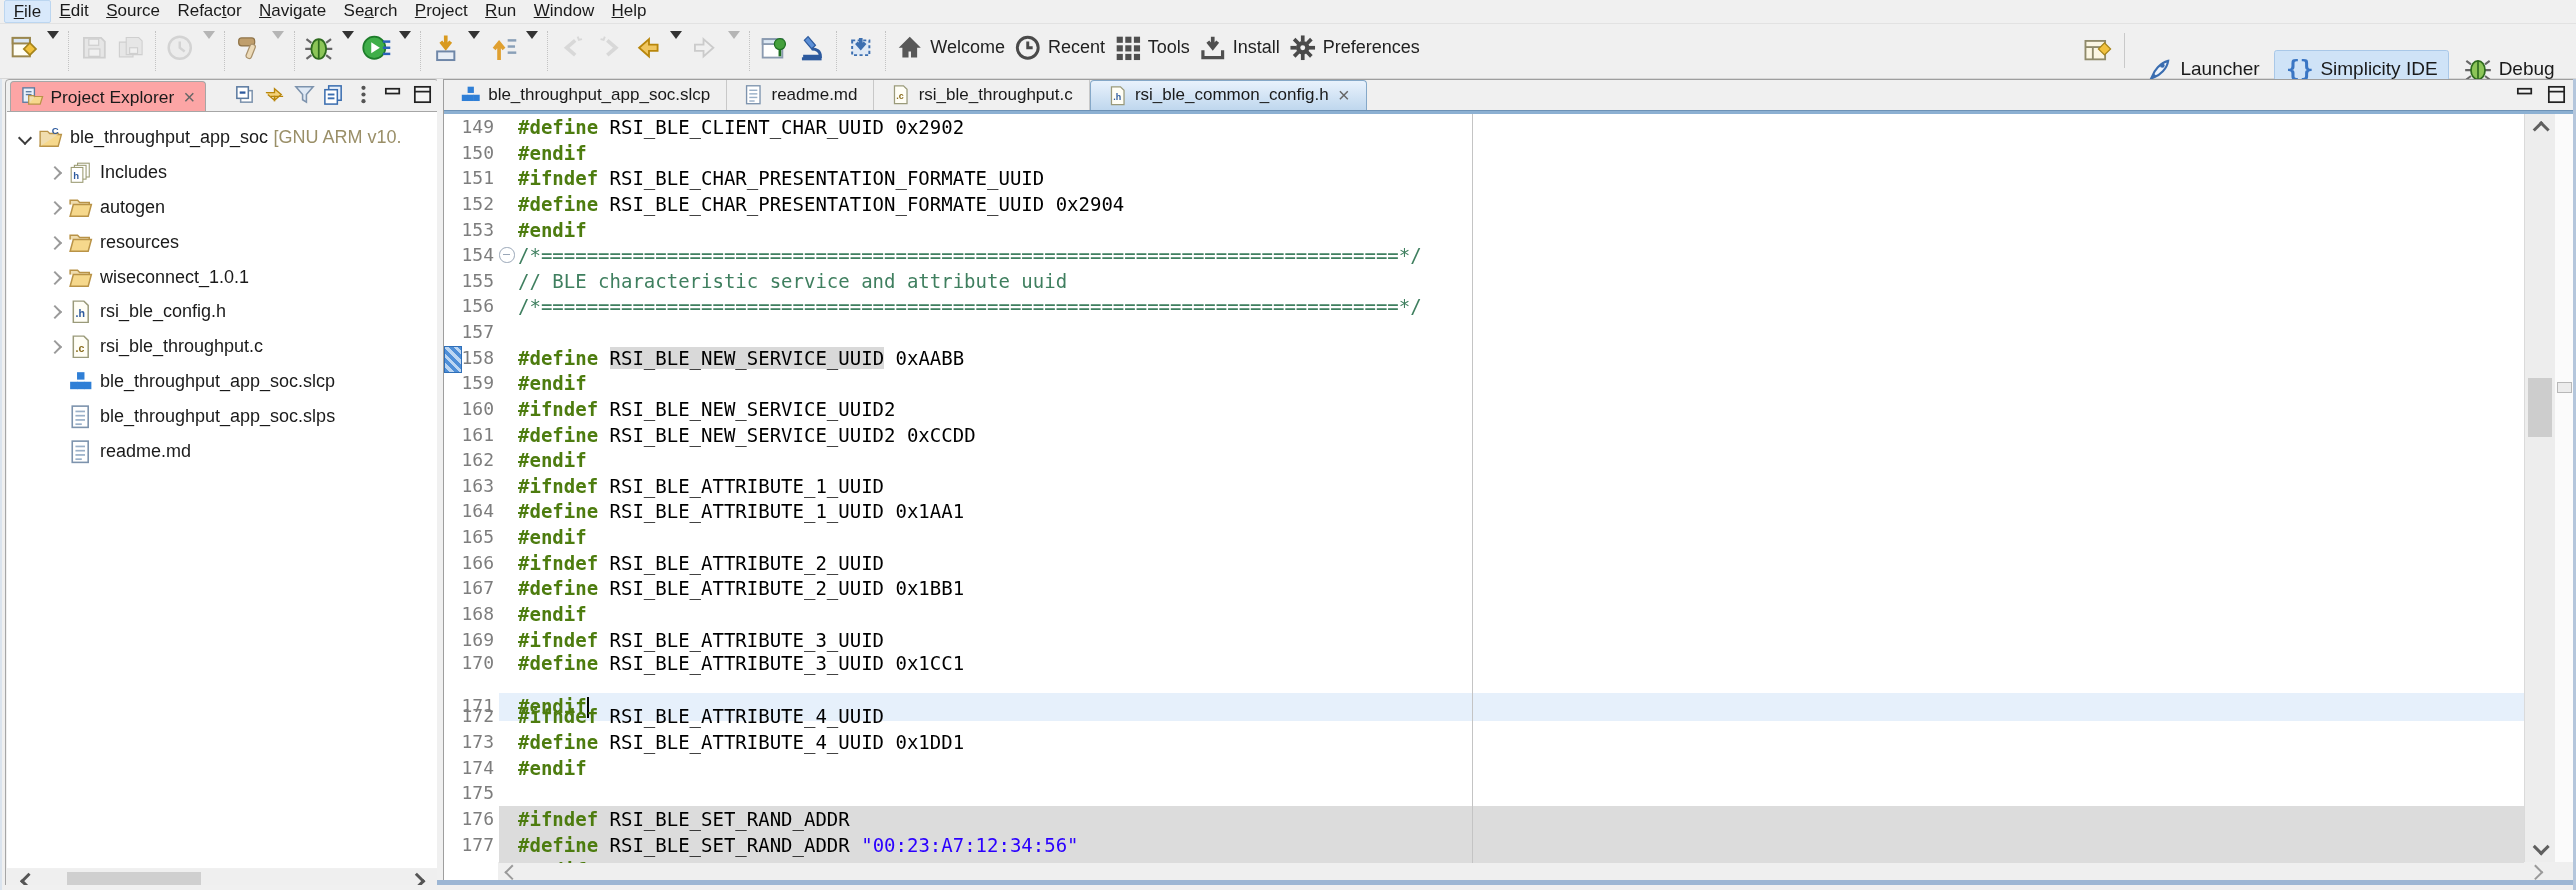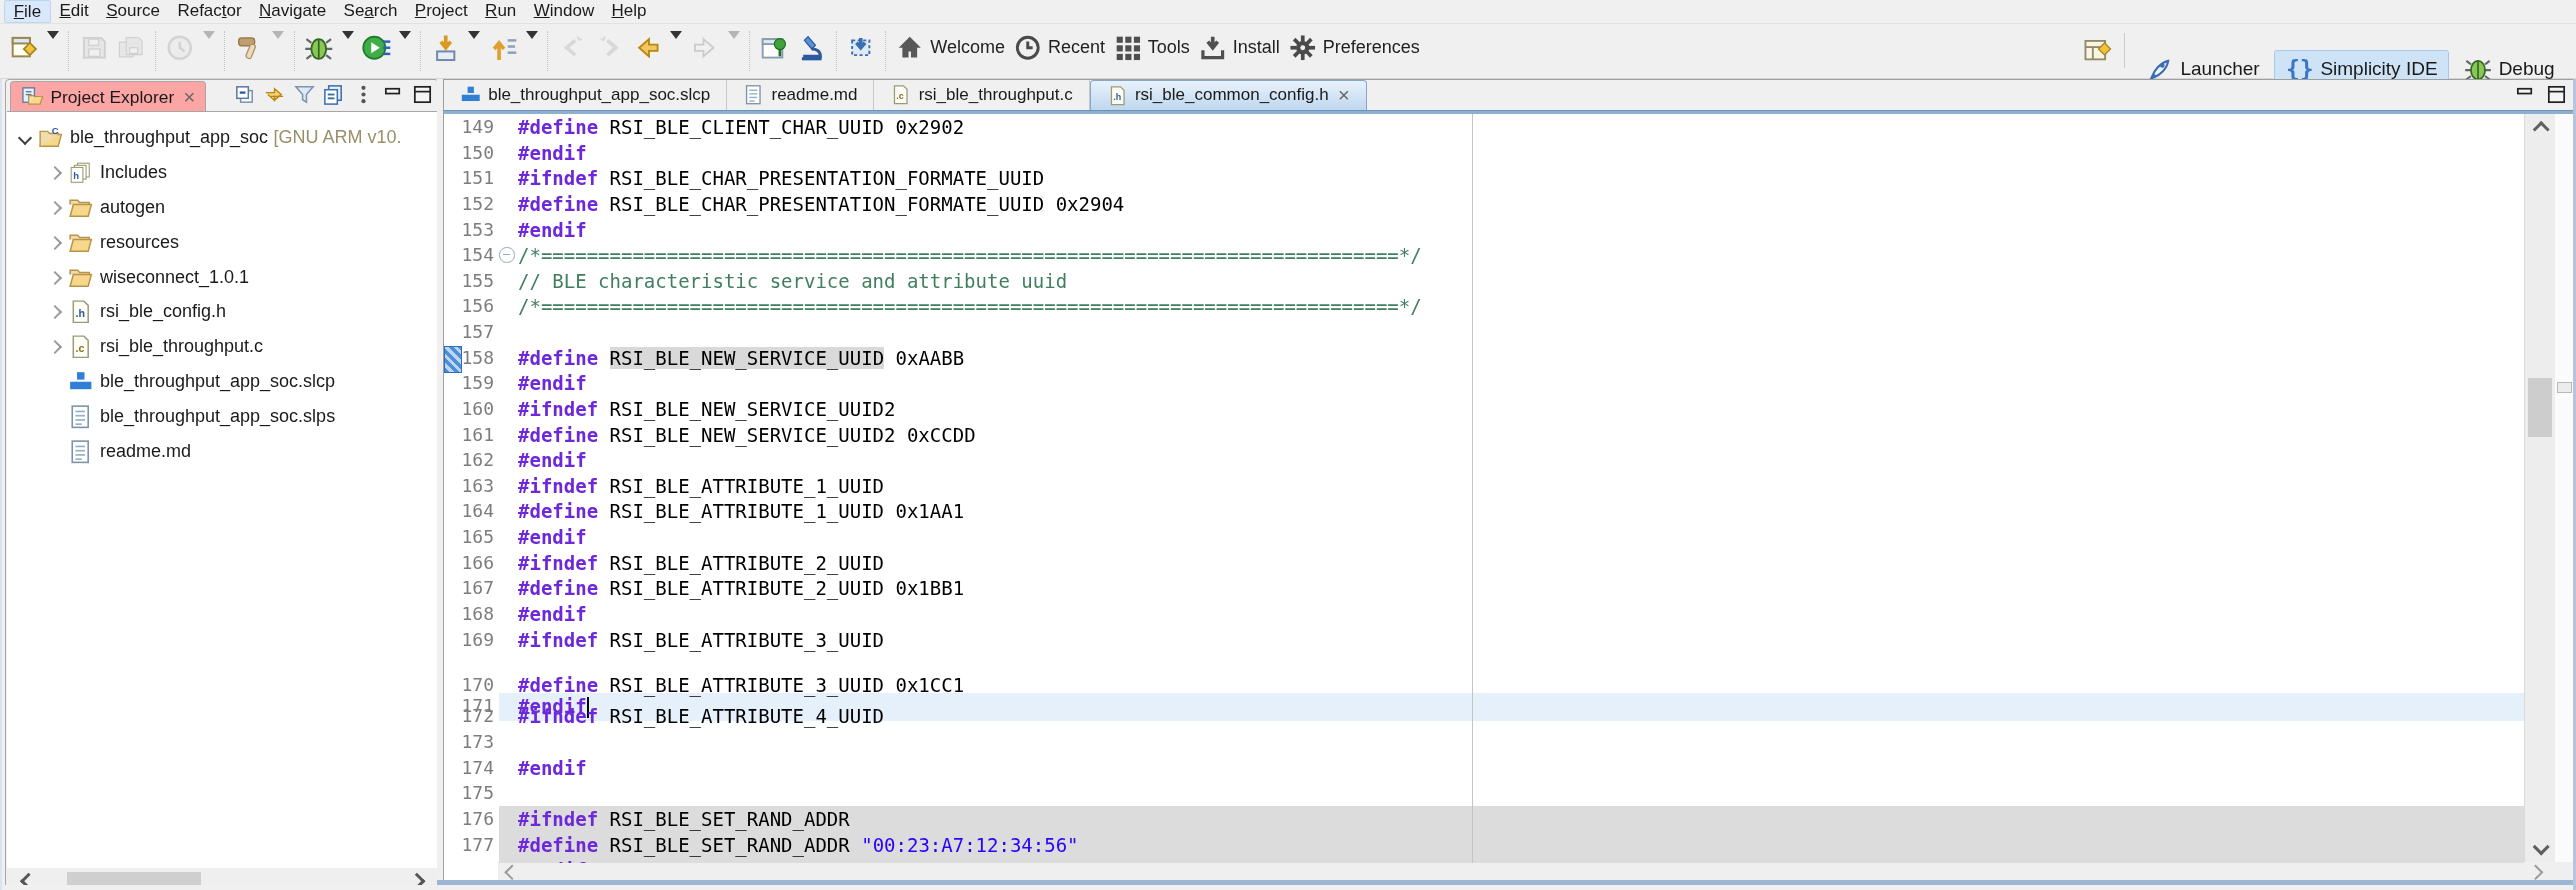--- a/index.html
+++ b/index.html
@@ -73,21 +73,21 @@
   .rowbg{position:absolute;left:55px;right:0;top:0;bottom:0;z-index:1;}
   .rowbg.cur{background:#e6f0fb;}
   .rowbg.band{background:#dcdcdc;}
   .lnum{position:absolute;left:0;width:50px;text-align:right;z-index:3;color:#7d7d7d;
         font-family:"DejaVu Sans Mono",monospace;font-size:18px;line-height:26px;}
   .lfold{position:absolute;left:54px;width:19px;top:0;bottom:0;z-index:3;}
   .foldc{position:absolute;left:1.3px;top:5.4px;width:13.4px;height:13.4px;border:1.3px solid #9aa7b8;border-radius:50%;}
   .foldc:after{content:"";position:absolute;left:2.7px;top:5.4px;width:6.7px;height:1.3px;background:#9aa7b8;}
   .ltext{position:absolute;left:74px;z-index:3;white-space:pre;font-family:"DejaVu Sans Mono",monospace;
          font-size:19px;line-height:26px;}
-  .tk-d{color:#6d28d9;font-weight:bold;}
+  .tk-d{color:#4d7c0f;font-weight:bold;}
   .tk-p{color:#000;}
   .tk-c{color:#3f7f5f;}
   .tk-s{color:#2a00ff;}
   .tk-h{color:#000;background:#d9d9d9;}
   .lmark{position:absolute;left:0;top:0.7px;width:16px;height:25px;z-index:4;
          background:repeating-linear-gradient(45deg,#4f8fd8 0 3.4px,#bcd6f2 3.4px 6.7px);border:0.7px solid #2f6fb8;}
   .caret{display:inline-block;width:2px;height:21.5px;background:#000;vertical-align:middle;margin-left:0.7px;}
   #pmargin{position:absolute;left:1028px;top:0;width:0.7px;height:749px;background:#c4c4c4;z-index:2;}
   #vscroll{position:absolute;left:2080px;top:34px;width:31px;height:749px;background:#ededed;border-left:0.7px solid #dadada;}
   #vscroll .thumb{position:absolute;left:3.4px;top:264px;width:24px;height:59px;background:#cdcdcd;}
@@ -692,39 +692,40 @@
           <div class="crow" style="top: 487px; height: 26px;">
             <span class="lnum">168</span>
             <span class="lfold"></span>
             <span class="ltext"><span class="tk-d">#endif</span></span>
           </div>
           <div class="crow" style="top: 513px; height: 26px;">
             <span class="lnum">169</span>
             <span class="lfold"></span>
             <span class="ltext"><span class="tk-d">#ifndef</span><span class="tk-p"> RSI_BLE_ATTRIBUTE_3_UUID</span></span>
           </div>
-          <div class="crow" style="top: 558px; height: 26px;">
+          <div class="crow" style="top: 536px; height: 26px;">
             <span class="lnum">170</span>
             <span class="lfold"></span>
             <span class="ltext"><span class="tk-d">#define</span><span class="tk-p"> RSI_BLE_ATTRIBUTE_3_UUID 0x1CC1</span></span>
           </div>
           <div class="crow" style="top: 579px; height: 28px;">
             <span class="rowbg cur"></span>
             <span class="lnum">171</span>
             <span class="lfold"></span>
             <span class="ltext"><span class="tk-d">#endif</span><span class="caret"></span></span>
           </div>
           <div class="crow" style="top: 589px; height: 26px;">
             <span class="lnum">172</span>
             <span class="lfold"></span>
             <span class="ltext"><span class="tk-d">#ifndef</span><span class="tk-p"> RSI_BLE_ATTRIBUTE_4_UUID</span></span>
           </div>
           <div class="crow" style="top: 615px; height: 26px;">
             <span class="lnum">173</span>
             <span class="lfold"></span>
+            <span class="ltext"><span class="tk-d">#define</span><span class="tk-p"> RSI_BLE_ATTRIBUTE_4_UUID 0x1DD1</span></span>
           </div>
           <div class="crow" style="top: 641px; height: 26px;">
             <span class="lnum">174</span>
             <span class="lfold"></span>
             <span class="ltext"><span class="tk-d">#endif</span></span>
           </div>
           <div class="crow" style="top: 666px; height: 26px;">
             <span class="lnum">175</span>
             <span class="lfold"></span>
             <span class="ltext"></span>

